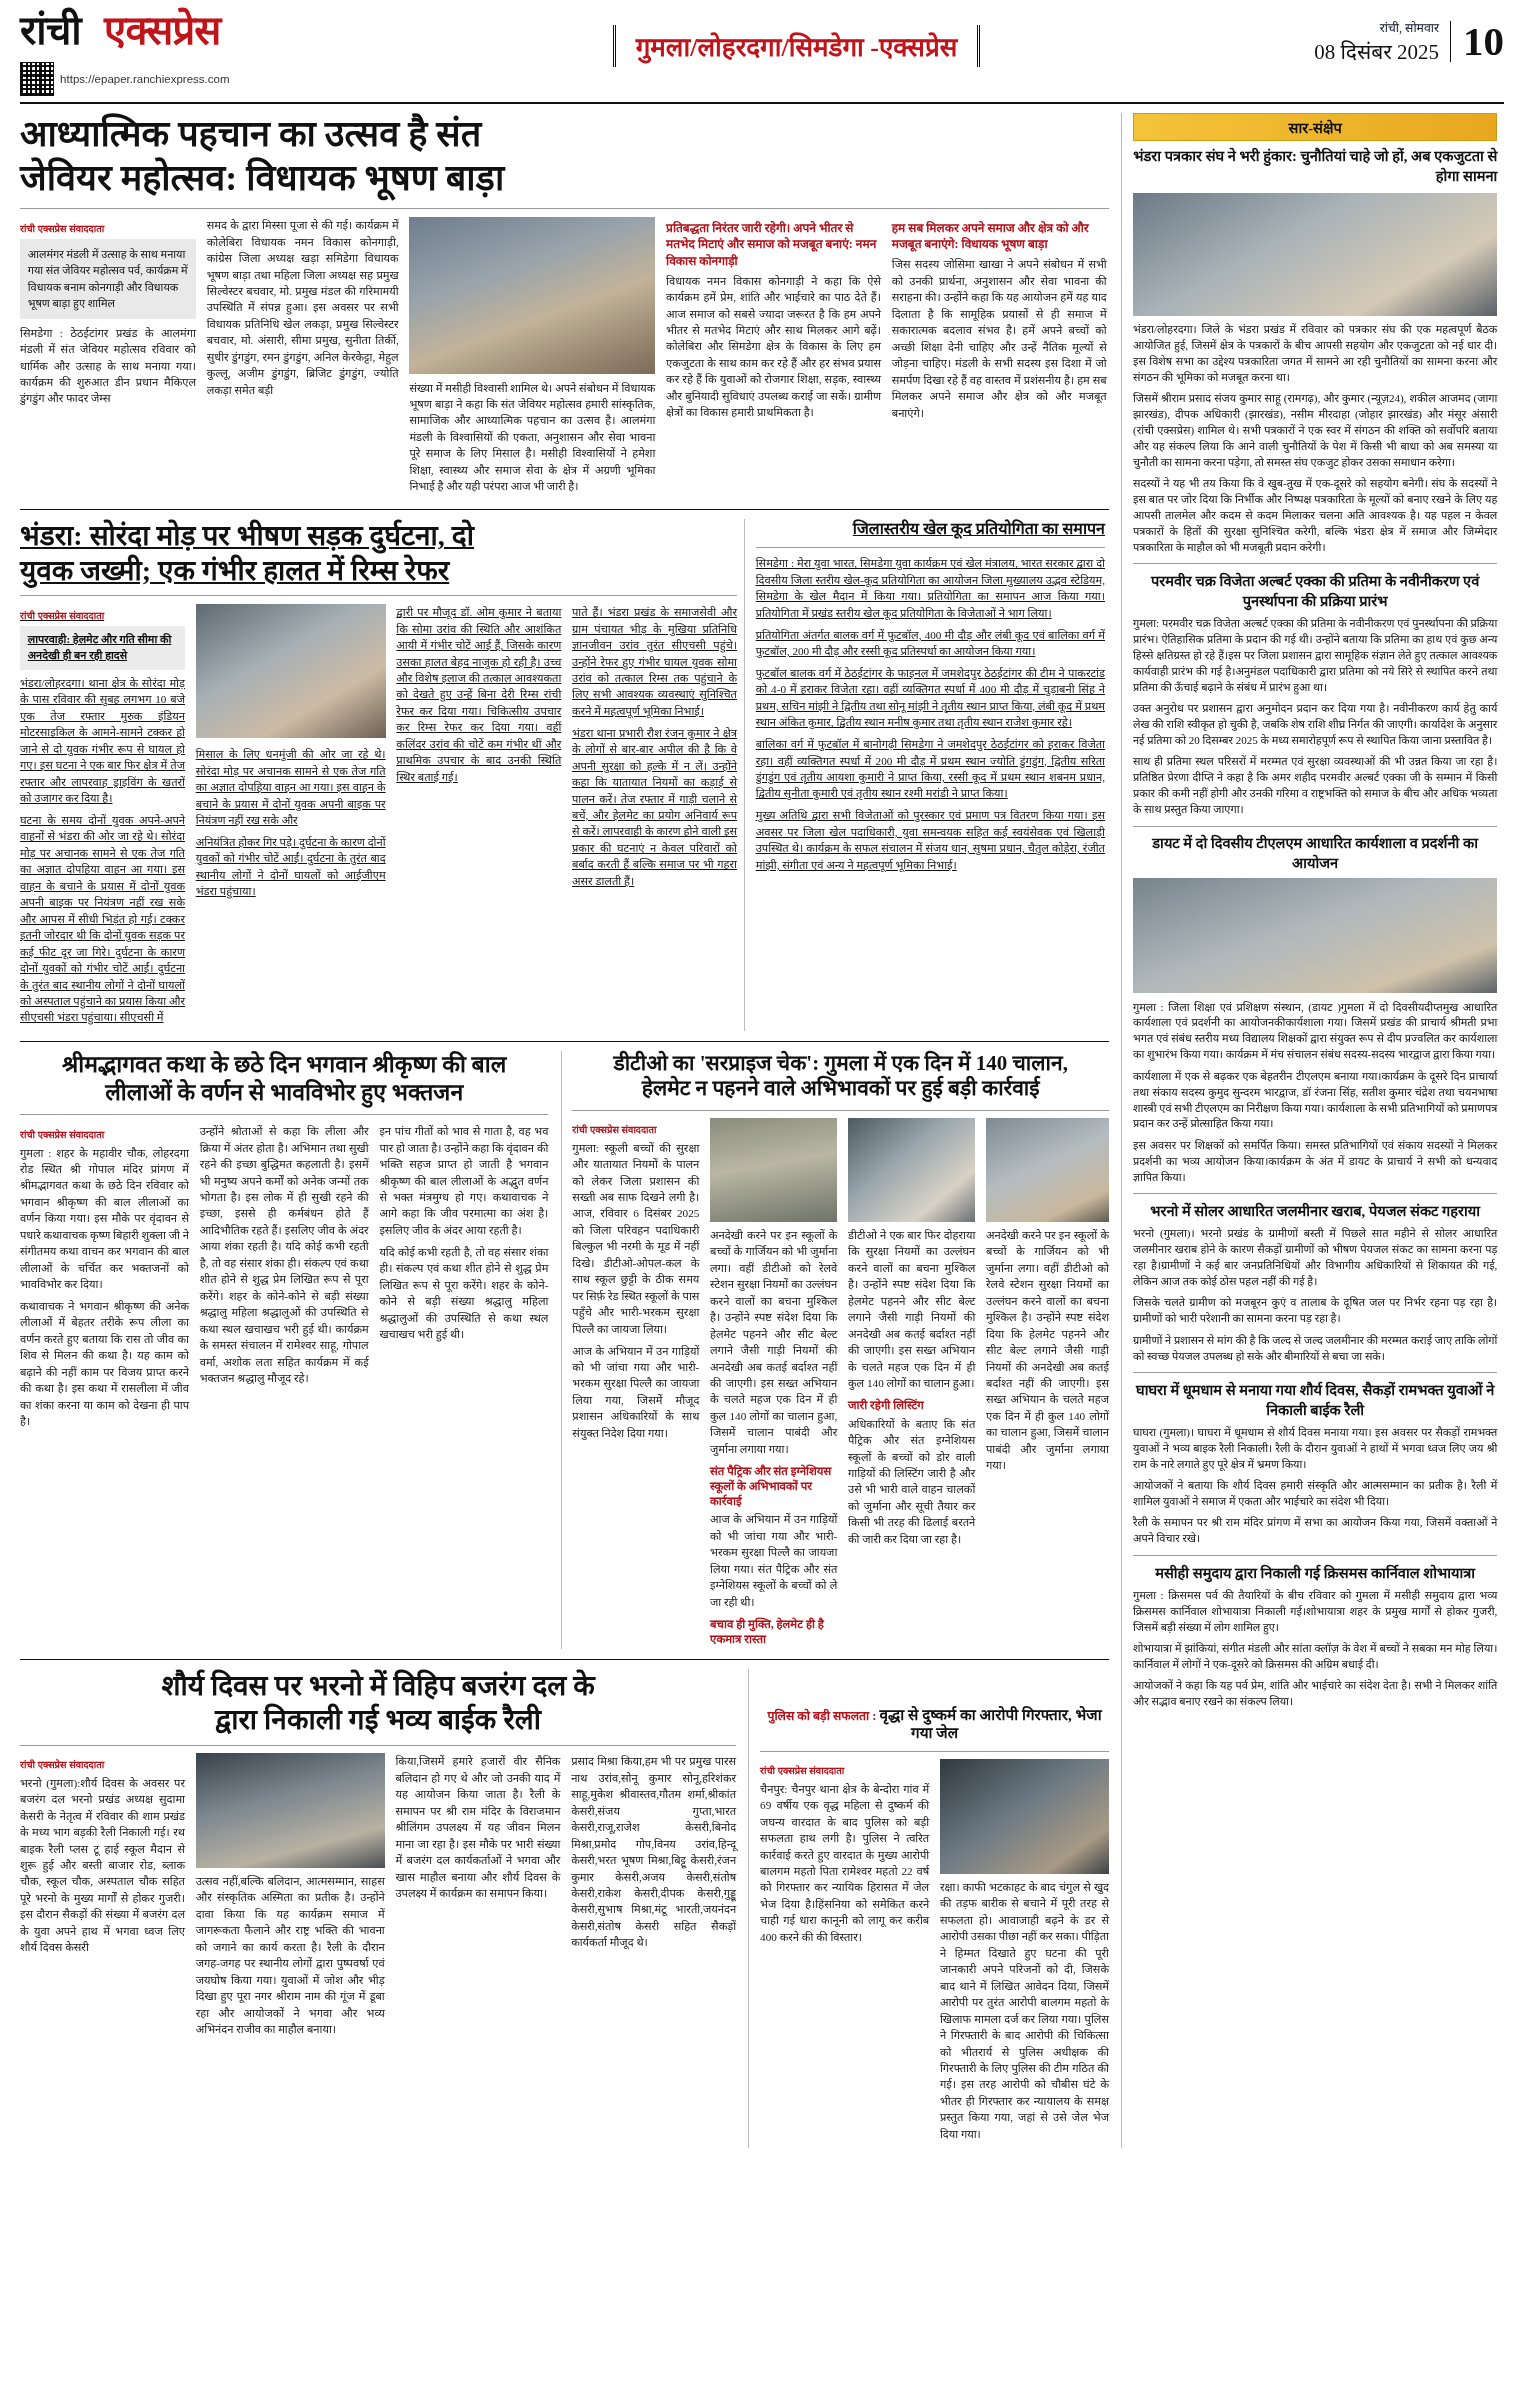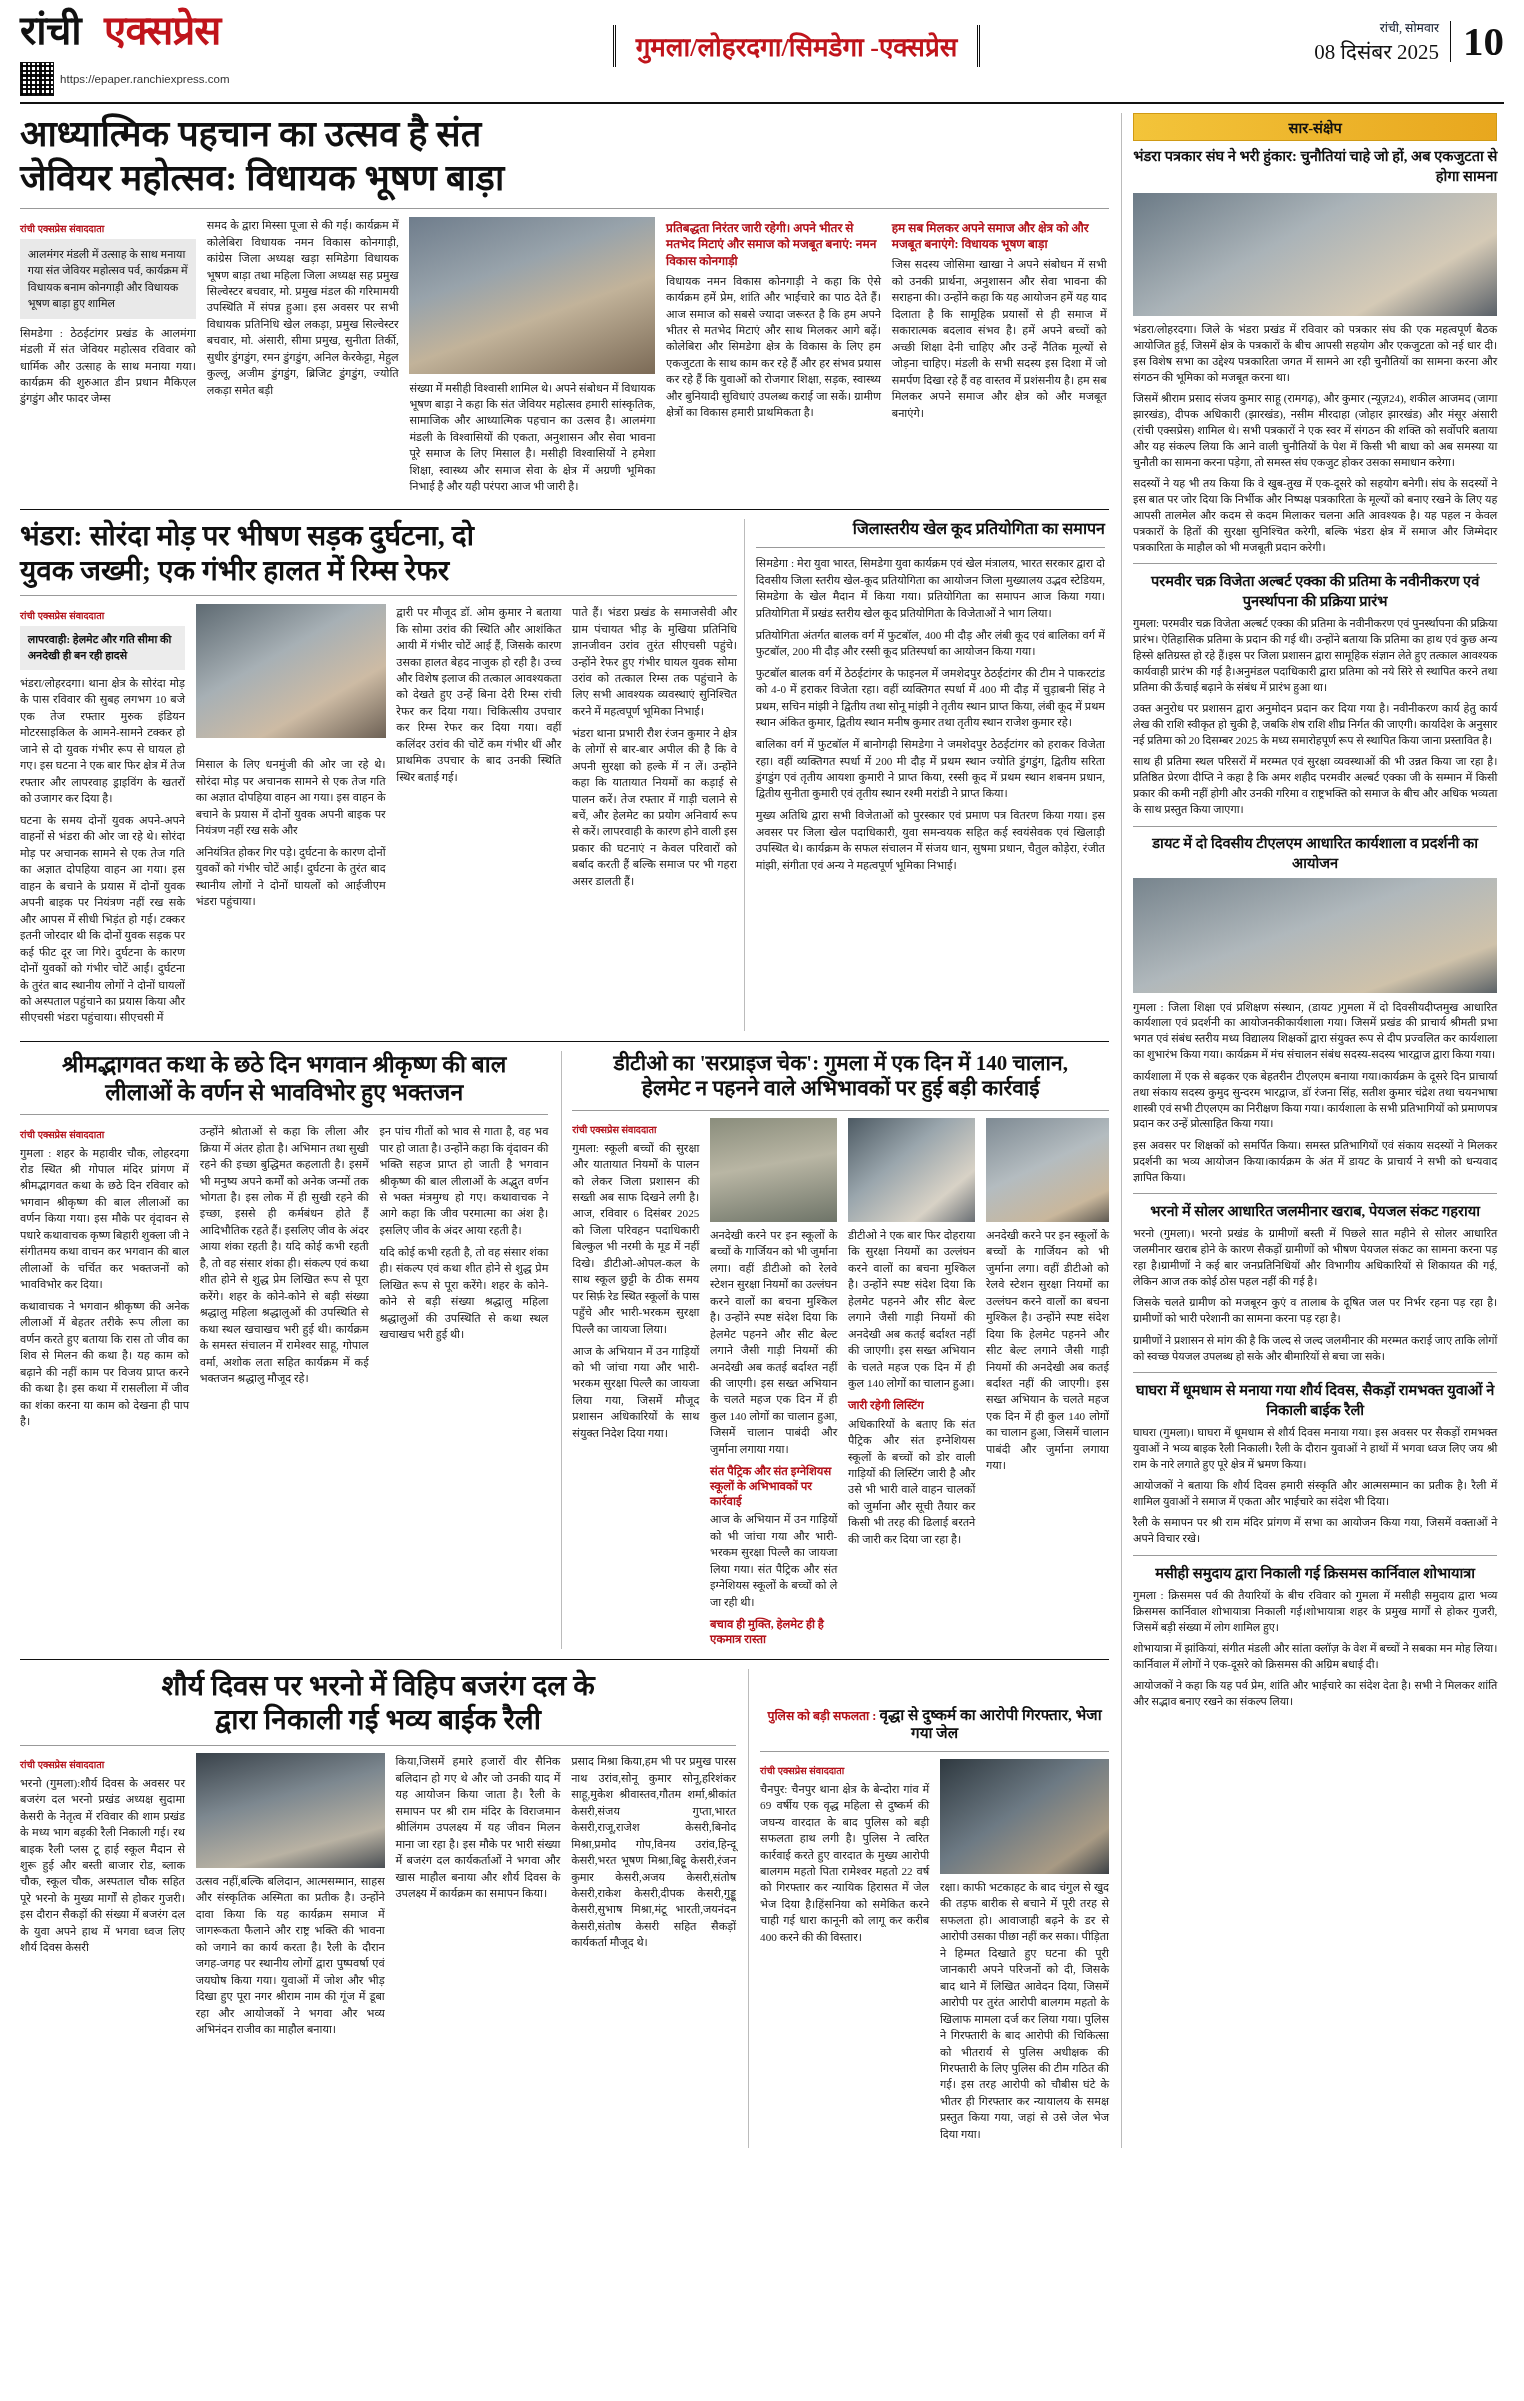--- a/index.html
+++ b/index.html
@@ -155,39 +155,39 @@
             <div class="subhead-red">हम सब मिलकर अपने समाज और क्षेत्र को और मजबूत बनाएंगे: विधायक भूषण बाड़ा</div>
             <div class="ptext">
               <p>जिस सदस्य जोसिमा खाखा ने अपने संबोधन में सभी को उनकी प्रार्थना, अनुशासन और सेवा भावना की सराहना की। उन्होंने कहा कि यह आयोजन हमें यह याद दिलाता है कि सामूहिक प्रयासों से ही समाज में सकारात्मक बदलाव संभव है। हमें अपने बच्चों को अच्छी शिक्षा देनी चाहिए और उन्हें नैतिक मूल्यों से जोड़ना चाहिए। मंडली के सभी सदस्य इस दिशा में जो समर्पण दिखा रहे हैं वह वास्तव में प्रशंसनीय है। हम सब मिलकर अपने समाज और क्षेत्र को और मजबूत बनाएंगे।</p>
             </div>
           </div>
         </div>
       </div>
 
       <div class="rule-thick"></div>
 
-      <div style="display:flex; gap:7px;">
+      <div style="display:flex; gap:7px;text-decoration:underline;">
         <div style="width:717px">
           <div class="headline h-sub">
             <div>भंडरा: सोरंदा मोड़ पर भीषण सड़क दुर्घटना, दो</div>
             <div>युवक जख्मी; एक गंभीर हालत में रिम्स रेफर</div>
           </div>
           <div class="rule"></div>
           <div class="cols4">
             <div class="c" style="max-width:165px">
               <div class="byline">रांची एक्सप्रेस संवाददाता</div>
               <div class="tintbox">लापरवाही: हेलमेट और गति सीमा की अनदेखी ही बन रही हादसे</div>
               <div class="ptext" style="margin-top:5.4px">
                 <p>भंडरा/लोहरदगा। थाना क्षेत्र के सोरंदा मोड़ के पास रविवार की सुबह लगभग 10 बजे एक तेज रफ्तार मुरुक इंडियन मोटरसाइकिल के आमने-सामने टक्कर हो जाने से दो युवक गंभीर रूप से घायल हो गए। इस घटना ने एक बार फिर क्षेत्र में तेज रफ्तार और लापरवाह ड्राइविंग के खतरों को उजागर कर दिया है।</p>
                 <p>घटना के समय दोनों युवक अपने-अपने वाहनों से भंडरा की ओर जा रहे थे। सोरंदा मोड़ पर अचानक सामने से एक तेज गति का अज्ञात दोपहिया वाहन आ गया। इस वाहन के बचाने के प्रयास में दोनों युवक अपनी बाइक पर नियंत्रण नहीं रख सके और आपस में सीधी भिड़ंत हो गई। टक्कर इतनी जोरदार थी कि दोनों युवक सड़क पर कई फीट दूर जा गिरे। दुर्घटना के कारण दोनों युवकों को गंभीर चोटें आईं। दुर्घटना के तुरंत बाद स्थानीय लोगों ने दोनों घायलों को अस्पताल पहुंचाने का प्रयास किया और सीएचसी भंडरा पहुंचाया। सीएचसी में</p>
               </div>
             </div>
             <div class="c" style="max-width:196px">
               <div class="photo ph-b" style="height:134px"></div>
-              <div class="ptext" style="margin-top:18px">
+              <div class="ptext" style="margin-top:8px">
                 <p>मिसाल के लिए धनमुंजी की ओर जा रहे थे। सोरंदा मोड़ पर अचानक सामने से एक तेज गति का अज्ञात दोपहिया वाहन आ गया। इस वाहन के बचाने के प्रयास में दोनों युवक अपनी बाइक पर नियंत्रण नहीं रख सके और</p>
                 <p>अनियंत्रित होकर गिर पड़े। दुर्घटना के कारण दोनों युवकों को गंभीर चोटें आईं। दुर्घटना के तुरंत बाद स्थानीय लोगों ने दोनों घायलों को आईजीएम भंडरा पहुंचाया।</p>
               </div>
             </div>
             <div class="c" style="max-width:165px">
               <div class="ptext">
                 <p>द्वारी पर मौजूद डॉ. ओम कुमार ने बताया कि सोमा उरांव की स्थिति और आशंकित आयी में गंभीर चोटें आई हैं, जिसके कारण उसका हालत बेहद नाजुक हो रही है। उच्च और विशेष इलाज की तत्काल आवश्यकता को देखते हुए उन्हें बिना देरी रिम्स रांची रेफर कर दिया गया। चिकित्सीय उपचार कर रिम्स रेफर कर दिया गया। वहीं कलिंदर उरांव की चोटें कम गंभीर थीं और प्राथमिक उपचार के बाद उनकी स्थिति स्थिर बताई गई।</p>
               </div>
             </div>
             <div class="c" style="max-width:165px">

